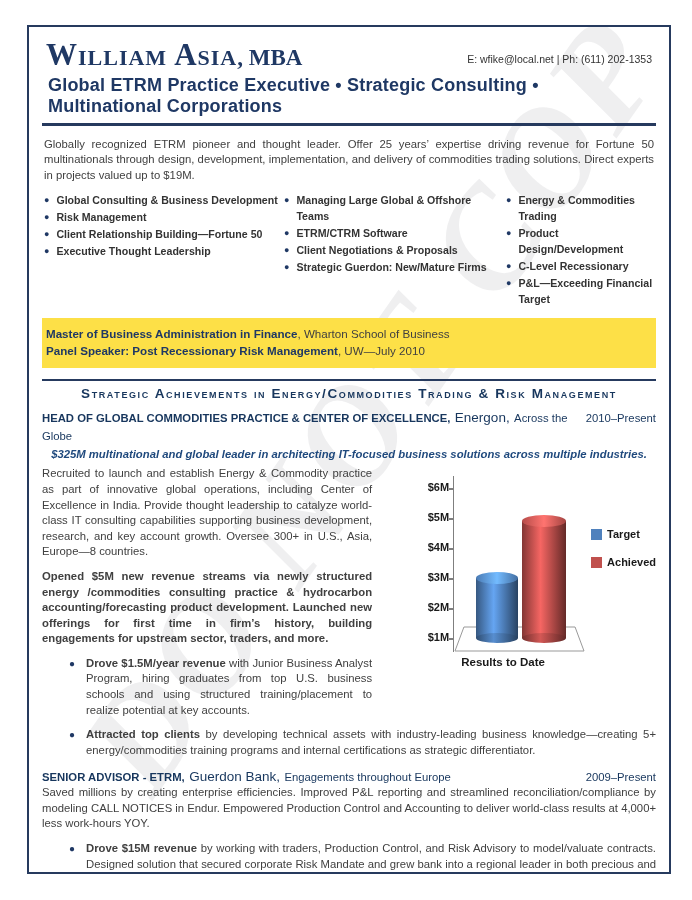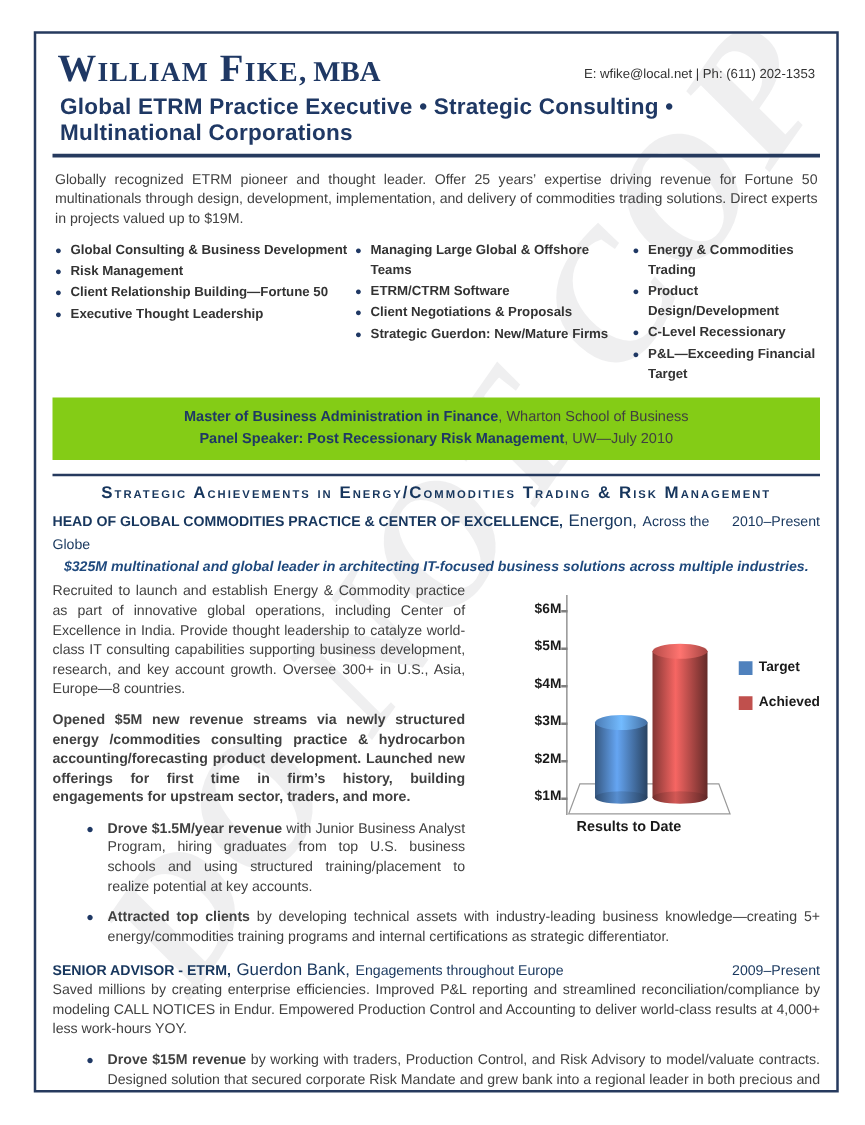--- a/index.html
+++ b/index.html
@@ -31,21 +31,21 @@
               padding: 3px 2px 6px 6px; border-bottom: 3px solid #263a5e; }
 
   
   .summary { font-size: 11.3px; line-height: 1.4; text-align: justify; margin: 11px 2px 6px; }
   .comp-grid { display: grid; grid-template-columns: 240px 222px 1fr; margin: 8px 2px 10px; }
   .comp-item { display: flex; gap: 7px; font-size: 10.6px; font-weight: bold; color: #333;
                line-height: 1.55; }
   .cbul { color: #1f3864; font-size: 9px; line-height: 1.9; }
 
   
-  .cred-box { background: #84cc16; text-align: center; padding: 7px 4px 8px; font-size: 11.6px;
+  .cred-box { background: #fde047; padding: 7px 4px 8px; font-size: 11.6px;
               color: #404040; line-height: 1.55; }
   .cred-box b { color: #1f3864; }
 
   
   .section-rule { border: none; border-top: 2.5px solid #263a5e; margin: 11px 0 5px; }
   .section-title { text-align: center; font-variant: small-caps; font-weight: bold;
                    color: #17365d; font-size: 13.5px; letter-spacing: 1.6px; margin-bottom: 4px; }
 
   
   .job { margin-top: 7px; }
@@ -90,21 +90,21 @@
 </head>
 <body>
 
 <div class="page">
   <div class="watermark">DO NOT COPY</div>
 
   <div class="content">
 
     <div class="hdr-row">
       <div class="name">
-        <span>William Fike</span><span class="cred">, MBA</span>
+        <span>William Asia</span><span class="cred">, MBA</span>
       </div>
       <div class="contact">E: wfike@local.net | Ph: (611) 202-1353</div>
     </div>
     <div class="subtitle">Global ETRM Practice Executive • Strategic Consulting • Multinational Corporations</div>
 
     <div class="summary">Globally recognized ETRM pioneer and thought leader. Offer 25 years’ expertise driving revenue for Fortune 50 multinationals through design, development, implementation, and delivery of commodities trading solutions. Direct experts in projects valued up to $19M.</div>
 
     <div class="comp-grid">
       <div>
         <div class="comp-item">

